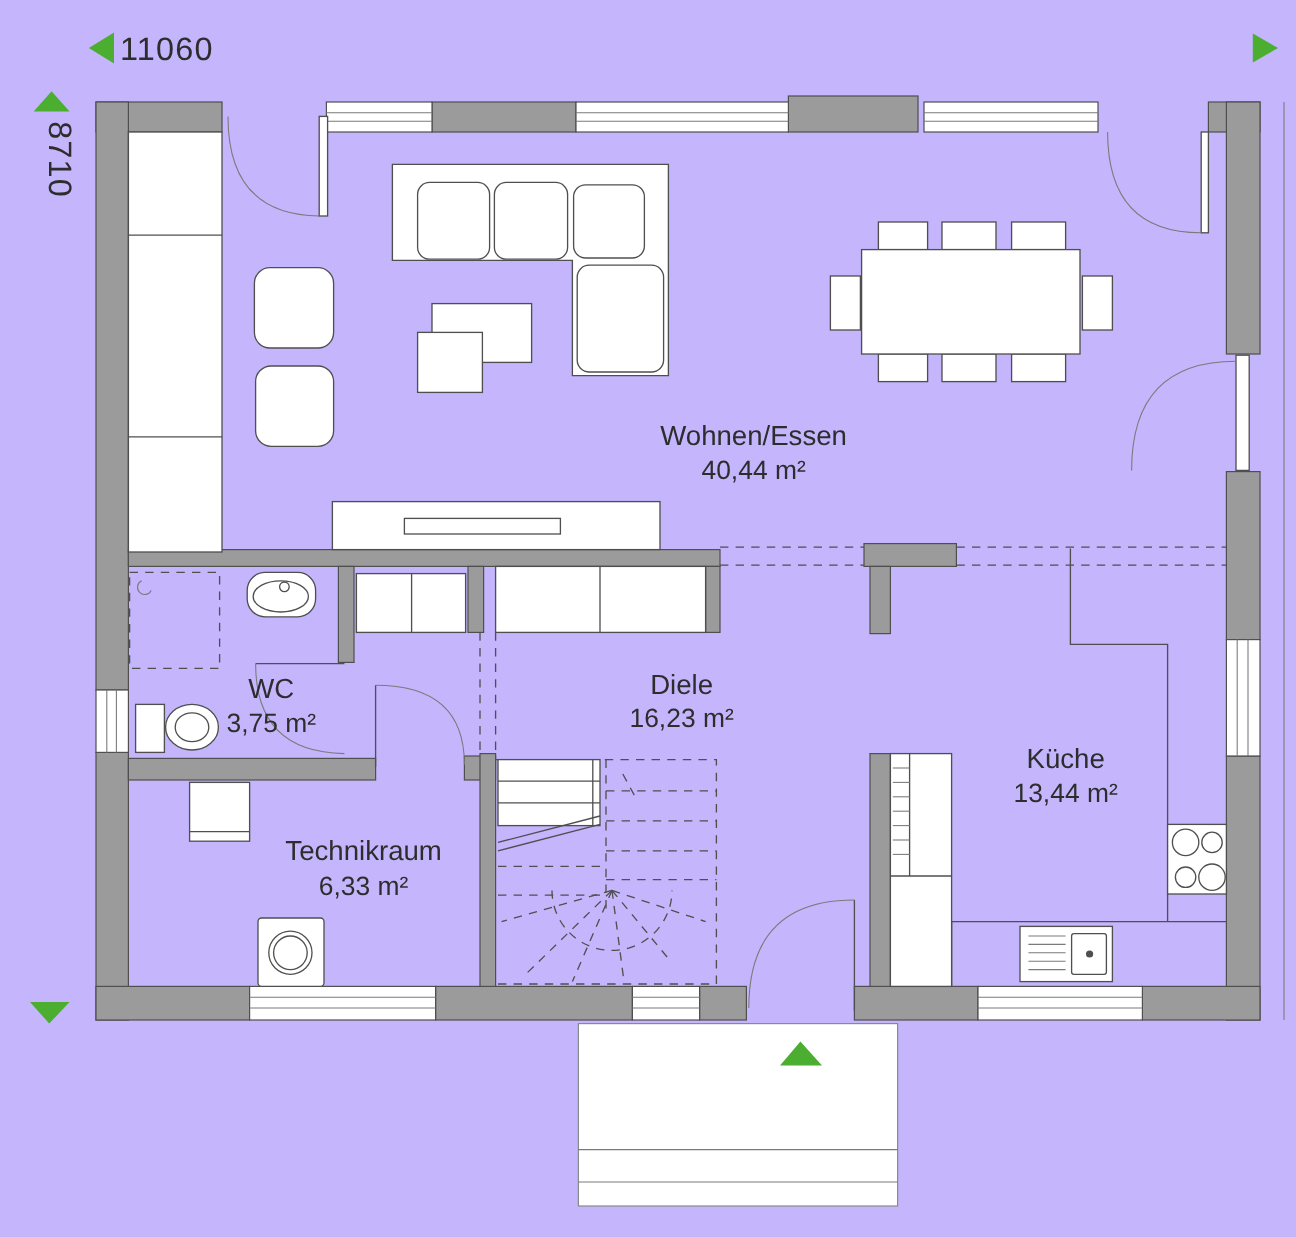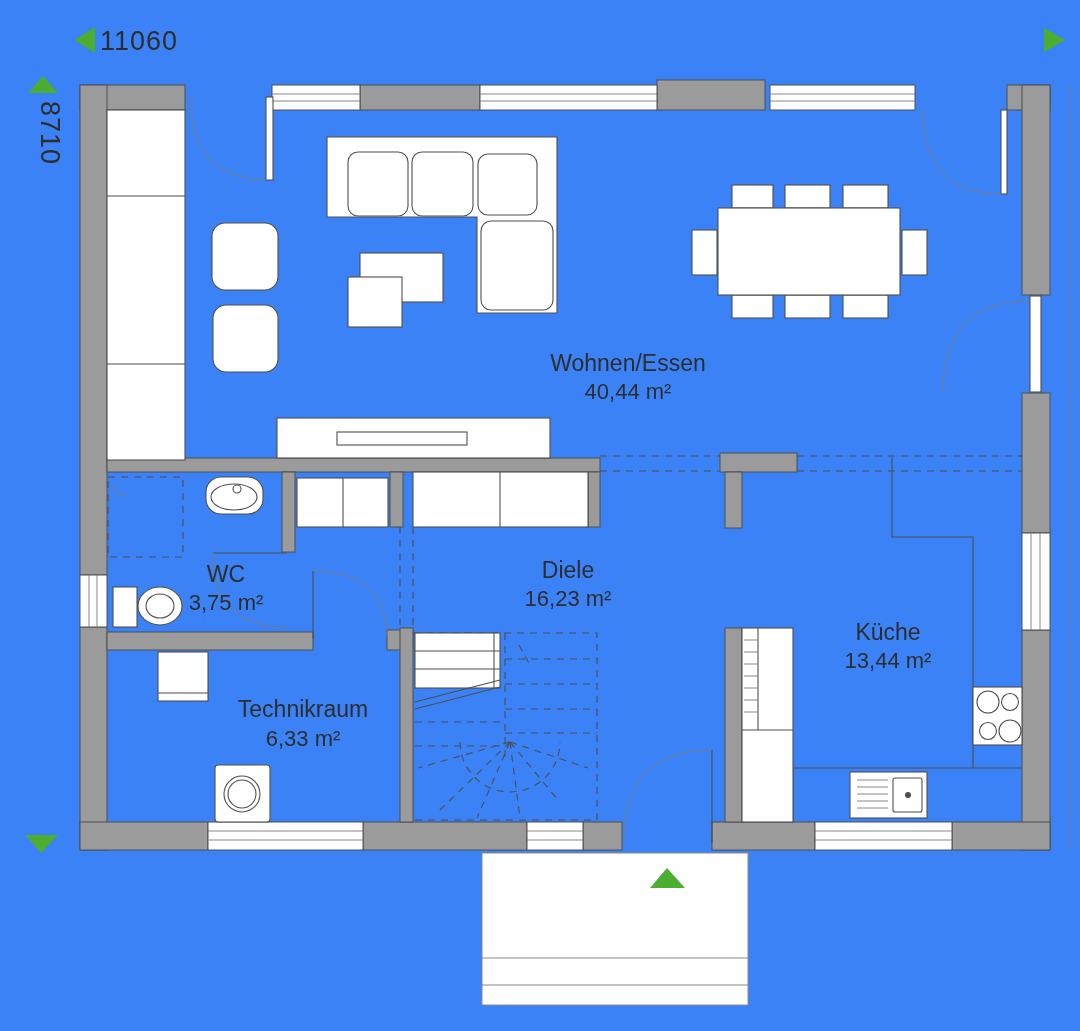--- a/index.html
+++ b/index.html
@@ -1,16 +1,16 @@
 <!DOCTYPE html>
 <html><head>
 <meta charset="utf-8">
 <style>
   html,body{margin:0;padding:0;background:#ffffff;}
-  #stage{position:relative;width:1080px;height:1031px;background:#3b82f6;overflow:hidden;
+  #stage{position:relative;width:1080px;height:1031px;background:#c4b5fd;overflow:hidden;
          font-family:"Liberation Sans", sans-serif;}
   svg{display:block;}
   .wall{fill:#9b9b9b;stroke:#4f4f4f;stroke-width:1;}
   .win{fill:#ffffff;stroke:#4f4f4f;stroke-width:1;}
   .ln{stroke:#4f4f4f;stroke-width:1.1;fill:none;}
   .thin{stroke:#7a7a7a;stroke-width:0.9;fill:none;}
   .furn{fill:#ffffff;stroke:#4f4f4f;stroke-width:1.1;}
   .dash{stroke:#4f4f4f;stroke-width:1.1;fill:none;stroke-dasharray:7 6;}
   .dashf{fill:none;stroke:#4f4f4f;stroke-width:1.1;stroke-dasharray:7 6;}
   .green{fill:#4cae30;}

